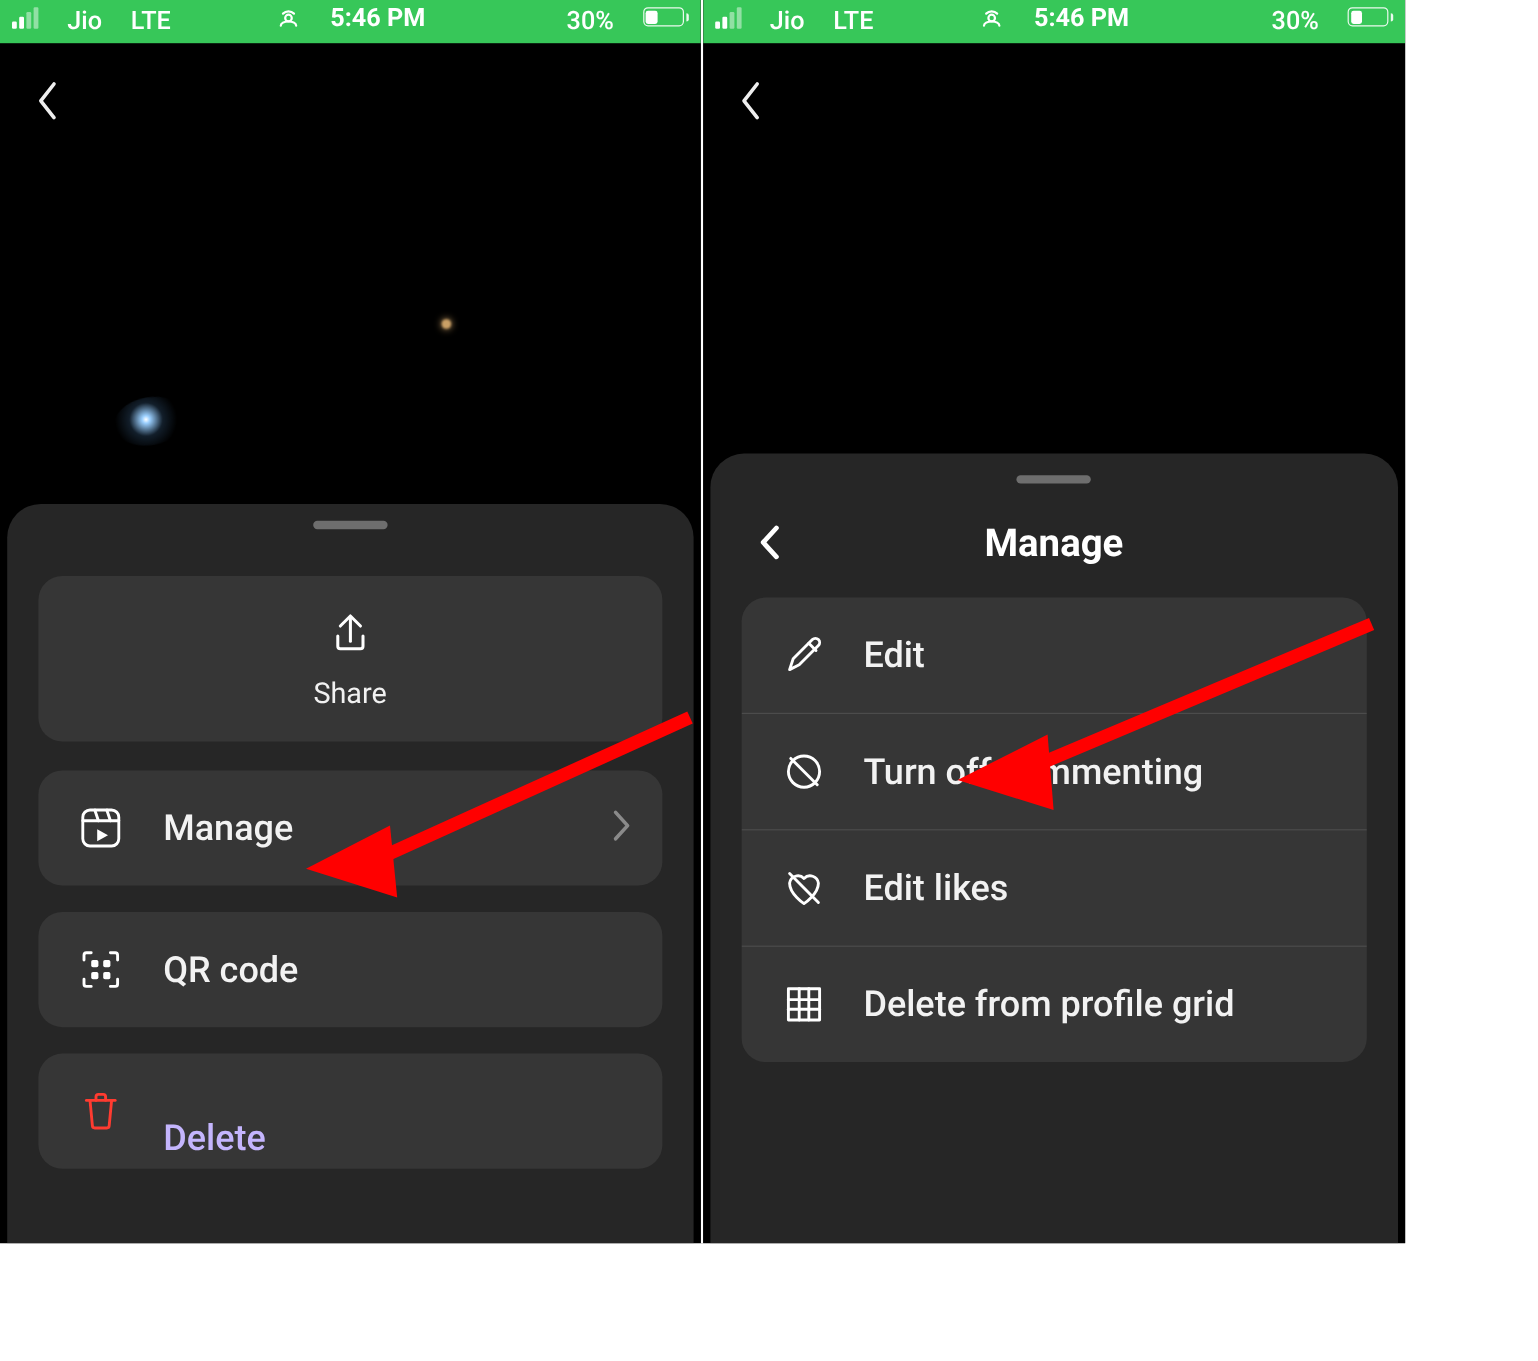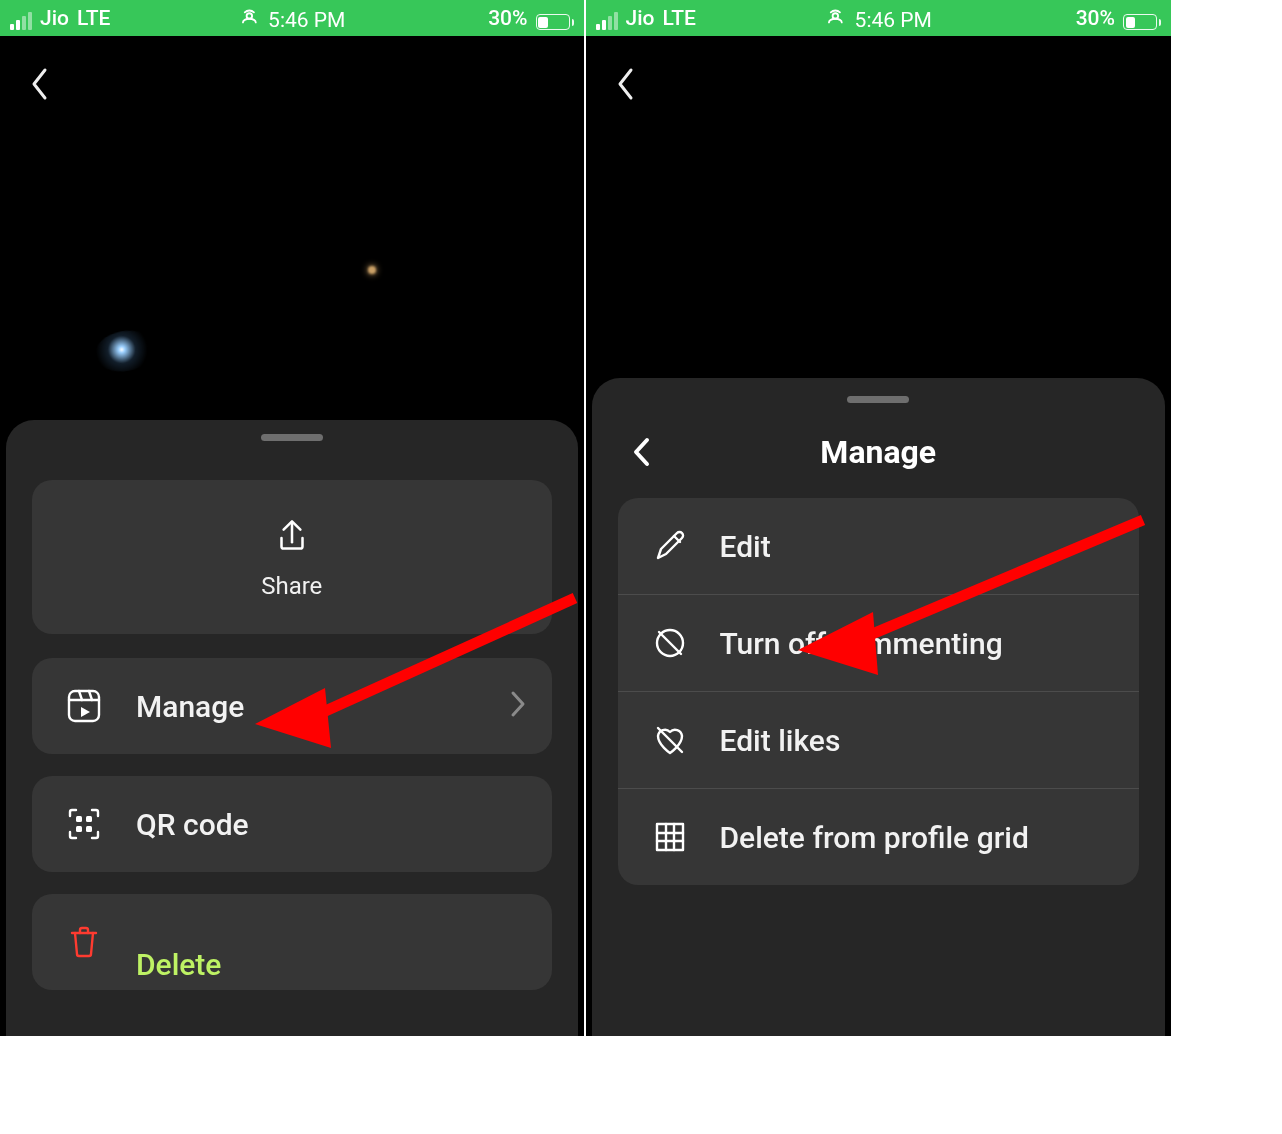--- a/index.html
+++ b/index.html
@@ -33,22 +33,22 @@
     height: 36px;
     background: #37c759;
     display: flex;
     align-items: center;
     justify-content: space-between;
     color: #fff;
     font-size: 21px;
     font-weight: 500;
     padding: 0 10px;
   }
-  .status-left, .status-center, .status-right { display: flex; align-items: flex-end; gap: 8px; }
-  .status-center { position: absolute; left: 50%; transform: translateX(-50%); font-weight: 400; }
+  .status-left, .status-center, .status-right { display: flex; align-items: flex-start; gap: 24px; }
+  .status-center { position: absolute; left: 50%; transform: translateX(-50%); font-weight: 700; }
   .signal-bars { display: flex; align-items: flex-end; gap: 2px; height: 18px; }
   .signal-bars span { width: 4px; background: rgba(255,255,255,0.45); border-radius: 1px; }
   .signal-bars span.on { background: #fff; }
   .signal-bars span:nth-child(1){height:6px;} .signal-bars span:nth-child(2){height:10px;}
   .signal-bars span:nth-child(3){height:14px;} .signal-bars span:nth-child(4){height:18px;}
   .hotspot-icon svg { width: 22px; height: 22px; }
   .battery { display: flex; align-items: center; gap: 2px; }
   .battery-shell {
     width: 34px; height: 16px; border: 1.5px solid rgba(255,255,255,0.9);
     border-radius: 4px; position: relative;
@@ -90,40 +90,40 @@
   .grabber {
     position:absolute; top: 14px; left:50%; transform:translateX(-50%);
     width: 62px; height: 7px; background:#6e6e6e; border-radius:4px;
   }
   .right .grabber { top: 18px; }
   
   .top-row {
     display:flex; gap: 16px; padding: 30px 26px 0 26px;
   }
   .top-btn {
-    flex:1; height: 154px; background:#363636; border-radius: 20px;
+    flex:1; height: 138px; background:#363636; border-radius: 20px;
     display:flex; flex-direction:column; align-items:center; justify-content:center;
     gap: 14px;
   }
   .top-btn .ic { width: 44px; height: 44px; display:flex; align-items:center; justify-content:center; }
   .top-btn .ic svg { width: 42px; height: 42px; stroke:#fff; fill:none; stroke-width:2.4; stroke-linecap:round; stroke-linejoin:round; }
   .top-btn .lbl { color:#f1f1f1; font-size:24px; font-weight:400; }
   
   .rows { padding: 24px 26px 0 26px; display:flex; flex-direction:column; gap: 22px; }
   .row {
     height: 96px; background:#363636; border-radius: 20px;
     display:flex; align-items:center; padding: 0 30px; gap: 30px;
     position:relative;
   }
   .row .ric { width: 44px; height: 44px; display:flex; align-items:center; justify-content:center; }
   .row .ric svg { width: 40px; height: 40px; stroke:#fff; fill:none; stroke-width:2.4; stroke-linecap:round; stroke-linejoin:round; }
   .row .rlbl { color:#f2f2f2; font-size:30px; font-weight:500; }
   .row .chev { position:absolute; right:24px; top:50%; transform:translateY(-50%); }
   .row .chev svg { width:20px; height:30px; stroke:#8a8a8a; fill:none; stroke-width:3; stroke-linecap:round; stroke-linejoin:round;}
-  .row.danger .rlbl { color:#bef264;margin-top:44px; }
+  .row.danger .rlbl { color:#c4b5fd;margin-top:44px; }
   .row.danger .ric svg { stroke:#ff3b30; }
   
   .sheet-header {
     display:flex; align-items:center; justify-content:center;
     position: relative; height: 68px;
   }
   .sheet-back {
     position:absolute; left: 30px; top: 50%; transform:translateY(-50%);
     width: 40px; height: 40px; display:flex; align-items:center; justify-content:center;
   }

